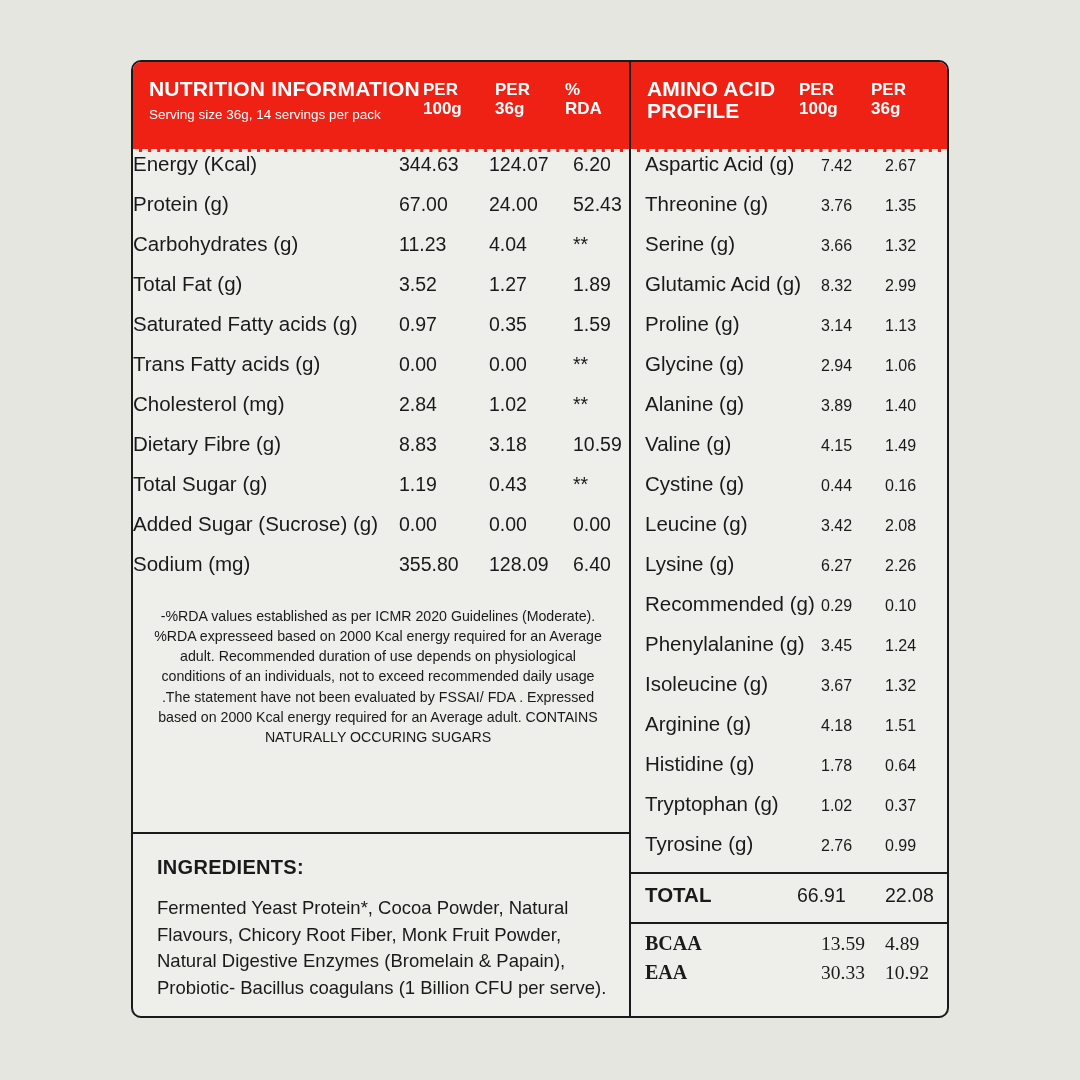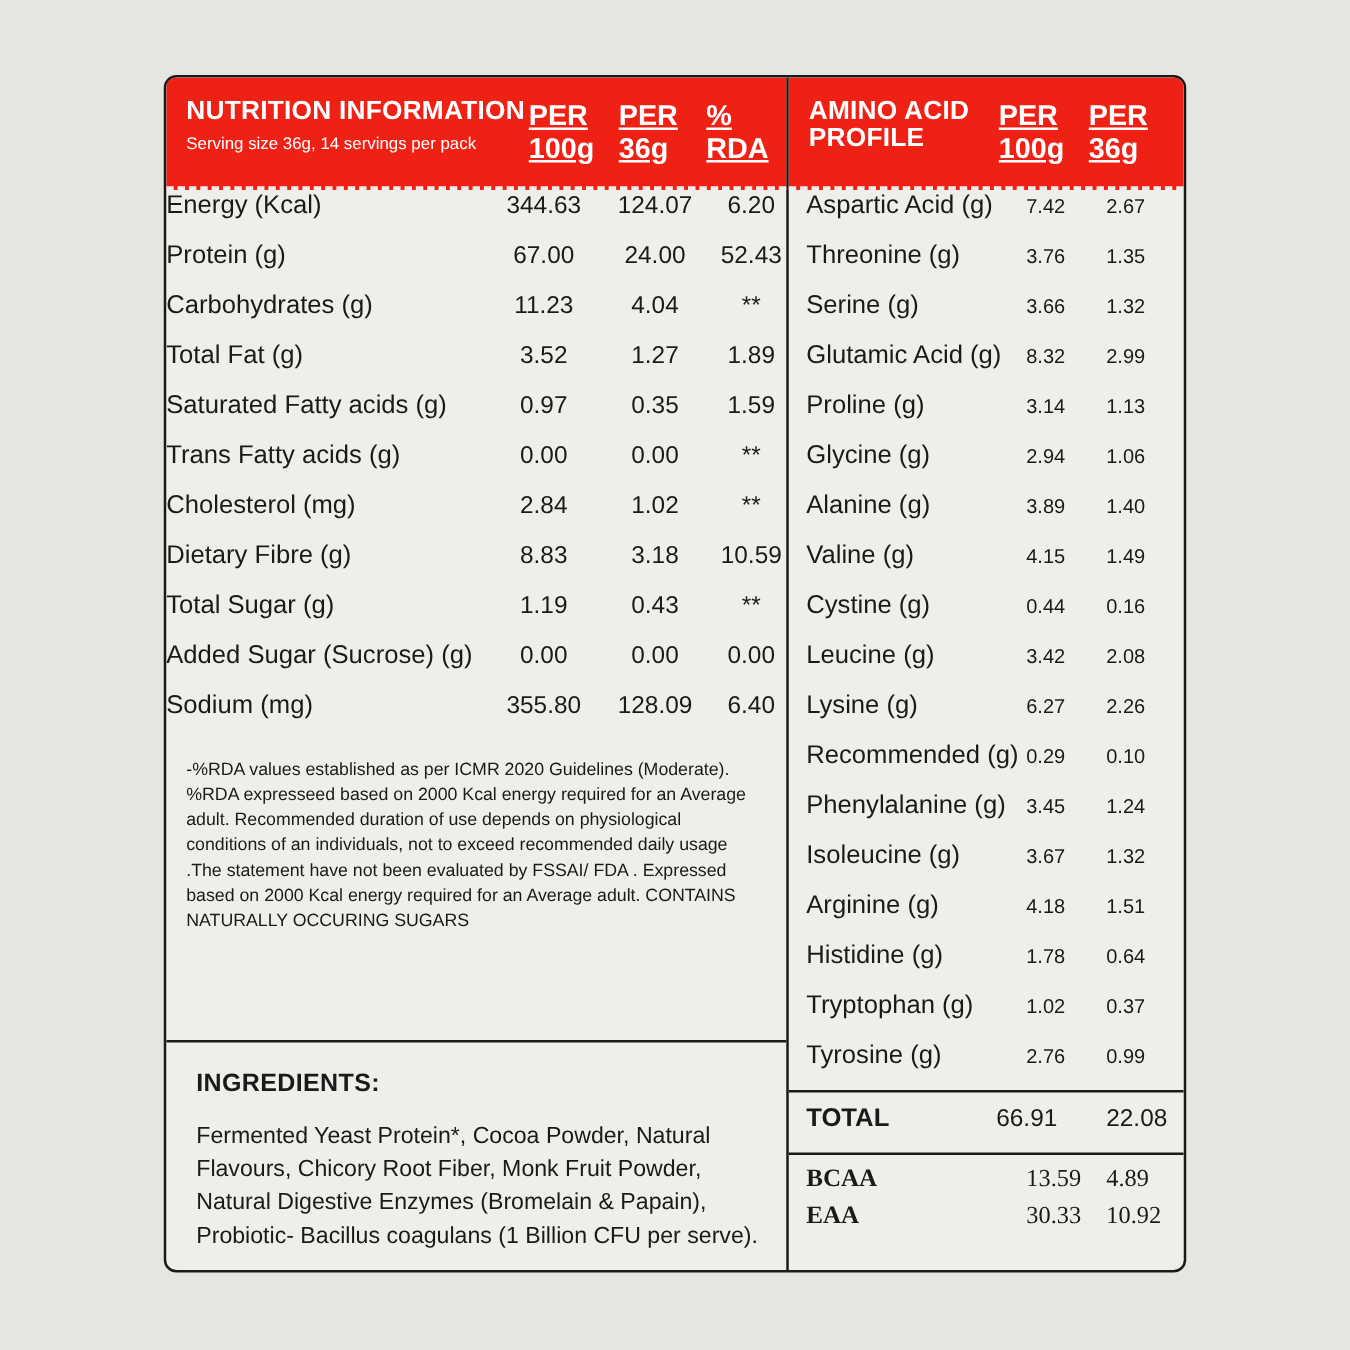--- a/index.html
+++ b/index.html
@@ -67,26 +67,25 @@
     line-height: 1.05;
   }
   .head-sub {
     font-size: 13.5px;
     font-weight: normal;
     margin-top: 7px;
     line-height: 1.15;
   }
   .head-left-text { flex: 1; }
   .head-col {
-    font-size: 23px;
+    font-size: 17px;
     font-weight: bold;
     line-height: 1.12;
     text-align: left;
     padding-top: 2px;
-    text-decoration: underline;
   }
 
   
   .lh-c1 { width: 72px; }
   .lh-c2 { width: 70px; }
   .lh-c3 { width: 50px; }
 
   
   .rh-c1 { width: 72px; }
   .rh-c2 { width: 62px; }
@@ -101,35 +100,36 @@
     padding-left: 0;
     box-sizing: border-box;
   }
   .row .label {
     flex: 1;
     font-size: 20.5px;
     white-space: nowrap;
   }
   .row .val {
     font-size: 19.5px;
-    text-align: center;
+    text-align: left;
   }
   .lv1 { width: 72px; text-align: right; padding-right: 18px; }
   .lv2 { width: 70px; text-align: right; padding-right: 14px; }
   .lv3 { width: 56px; text-align: left; }
 
   .rv1 { width: 64px; text-align: left; }
   .rv2 { width: 62px; text-align: left; }
 
   .left-notes {
     padding: 14px 22px 10px 16px;
     font-size: 14.2px;
     line-height: 1.42;
     color: #1a1a1a;
     flex: 1;
+    text-align: center;
   }
   .divider-h {
     border-top: 2px solid #1a1a1a;
   }
   .ingredients {
     padding: 22px 22px 14px 24px;
   }
   .ing-title {
     font-weight: bold;
     font-size: 20px;

